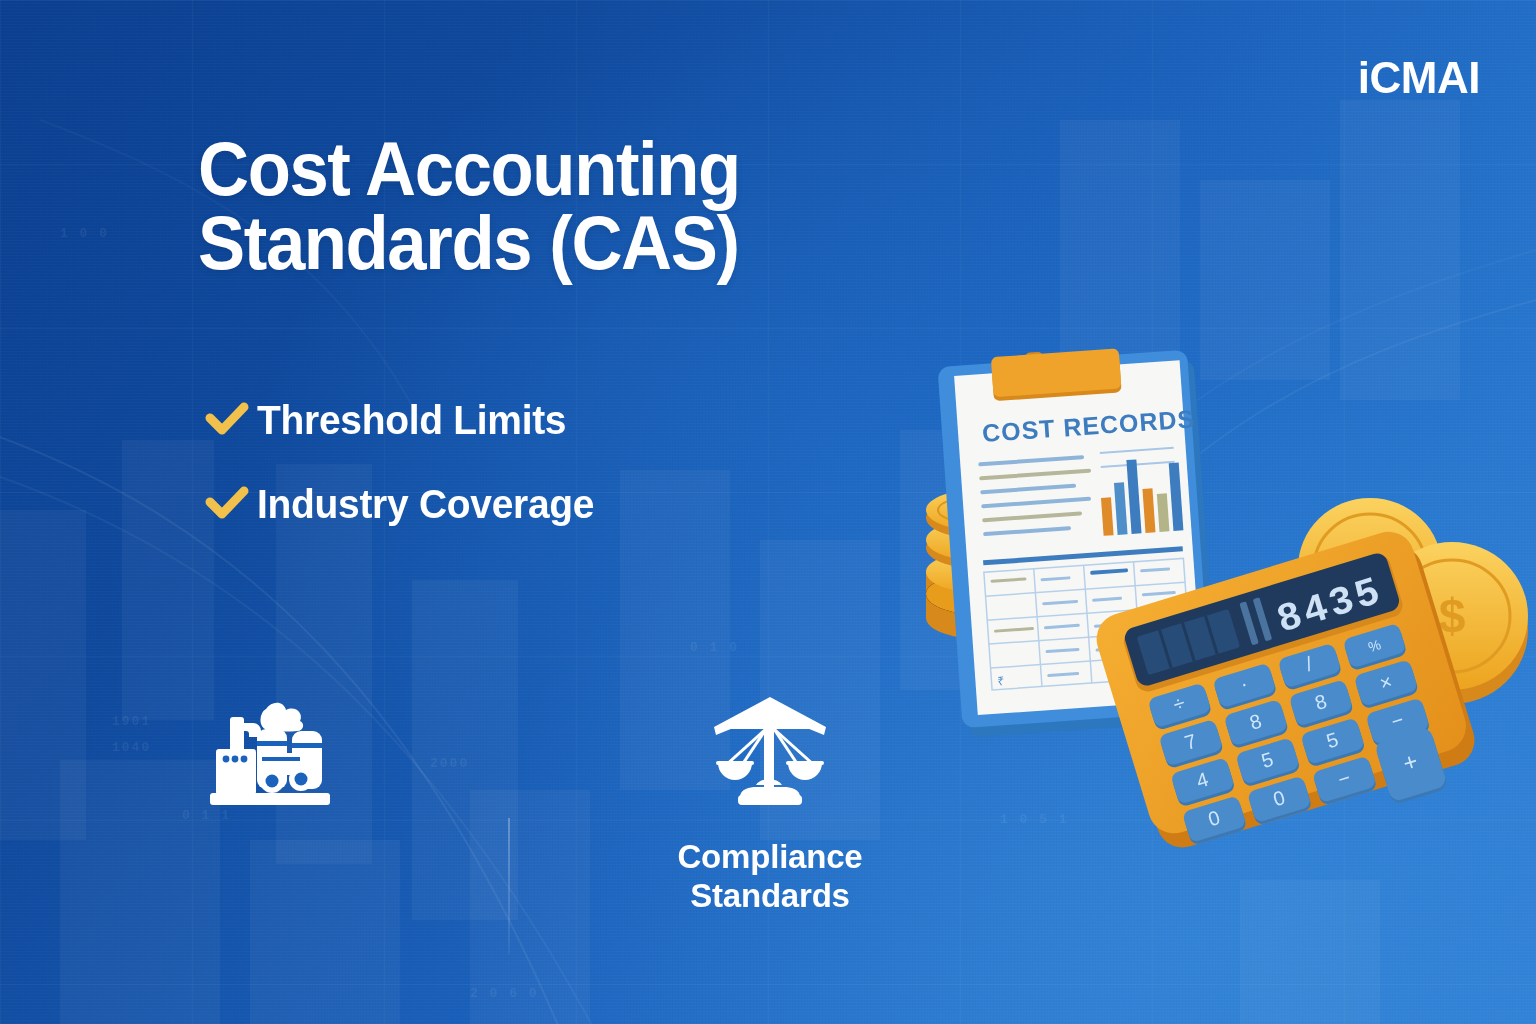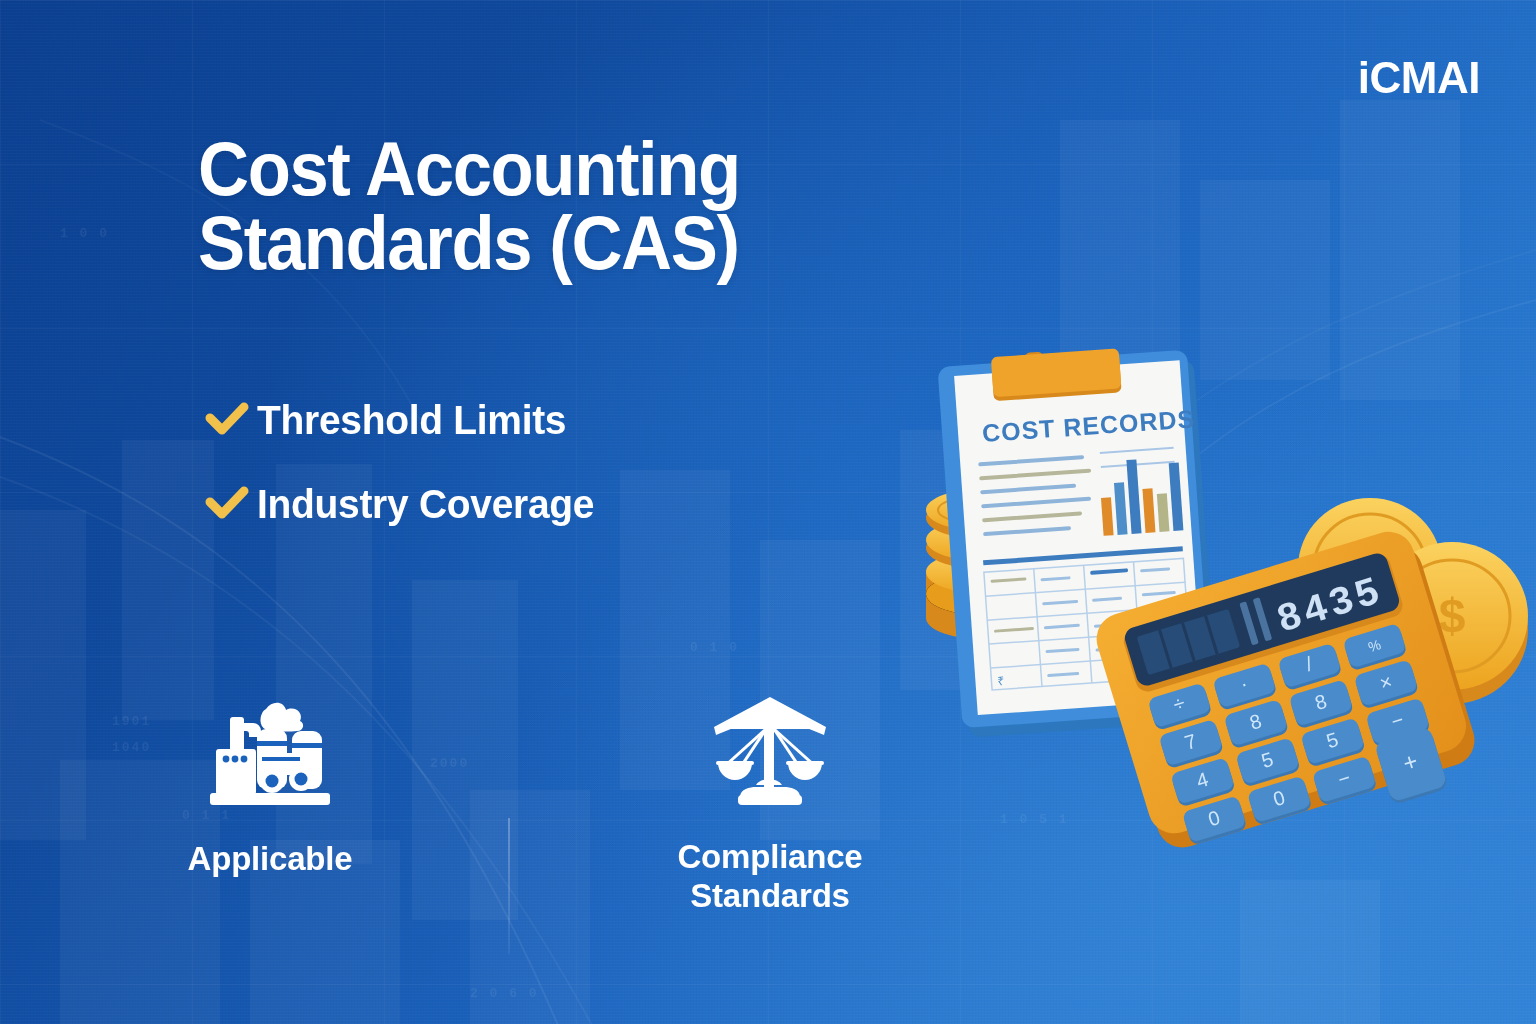--- a/index.html
+++ b/index.html
@@ -197,21 +197,20 @@
 
         <circle cx="72" cy="86" r="12"></circle>
         <circle cx="72" cy="86" r="6.5" fill="#1b62bd"></circle>
         <circle cx="101" cy="84" r="12"></circle>
         <circle cx="101" cy="84" r="6.5" fill="#1b62bd"></circle>
 
         <rect x="10" y="98" width="120" height="12" rx="3"></rect>
       </svg>
     </div>
     <div class="flabel">
-      <div>Applicable</div>
     </div>
   </div>
 
   <div class="feature" id="feature-thresholds">
     <div class="ficon">
       <svg width="124" height="120" viewBox="0 0 124 120" fill="#ffffff">
 
         <path d="M62 4 L118 34 L116 42 L62 20 L8 42 L6 34 Z"></path>
         <path d="M62 12 L104 36 L20 36 Z"></path>
 

